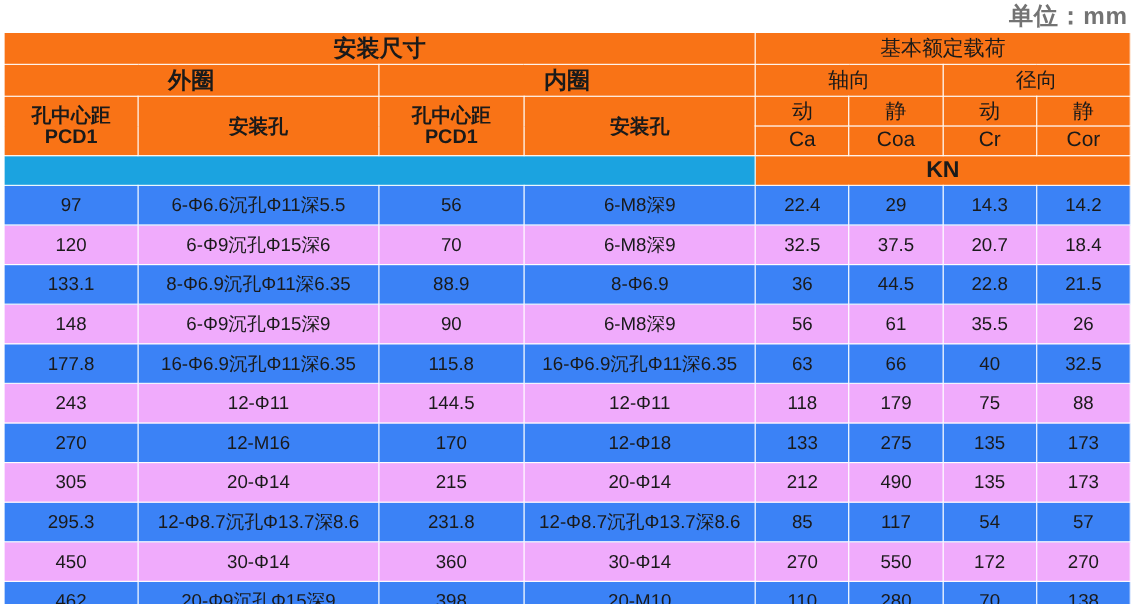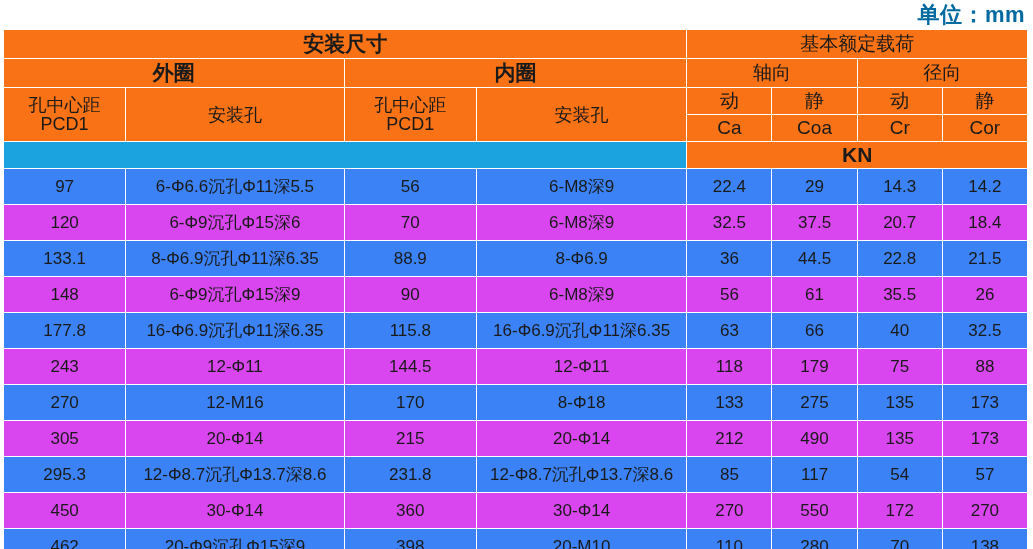--- a/index.html
+++ b/index.html
@@ -17,21 +17,21 @@
     position: relative;
     width: 1033px;
     height: 549px;
   }
   .unit-line {
     position: absolute;
     top: 0px;
     right: 8px;
     font-size: 22px;
     font-weight: bold;
-    color: #0369a1;
+    color: #737373;
     letter-spacing: 0.5px;
     white-space: nowrap;
   }
   table.spec {
     position: absolute;
     top: 29px;
     left: 3px;
     width: 1025px;
     border-collapse: collapse;
     table-layout: fixed;
@@ -48,35 +48,35 @@
   .hdr {
     background: #f97316;
     color: #ffffff;
     font-weight: bold;
     font-size: 20px;
     height: 26px;
     border: 1px solid #ffffff;
   }
   .hdr.sm {
     font-size: 18px;
-    font-weight: normal;
+    font-weight: bold;
   }
   .hdr.lbl {
     font-size: 19px;
     font-weight: normal;
   }
   .hdr.big {
     font-size: 21px;
   }
   .hdr-pcd {
     line-height: 1.05;
   }
   
   tr.row-a td { background: #3b82f6; }
-  tr.row-b td { background: #d946ef; margin-left: 20px; }
+  tr.row-b td { background: #f0abfc; margin-left: 20px; }
   td.data {
     height: 35px;
     font-size: 17px;
   }
   td.data.nowrap { white-space: nowrap; }
   .c-pcd { width: 122px; }
   .c-hole-o { width: 218px; }
   .c-pcd2 { width: 132px; }
   .c-hole-i { width: 210px; }
   .c-load { width: 85px; }
@@ -194,21 +194,21 @@
         <td class="data nowrap">12-Φ11</td>
         <td class="data">118</td>
         <td class="data">179</td>
         <td class="data">75</td>
         <td class="data">88</td>
       </tr>
       <tr class="row-a">
         <td class="data">270</td>
         <td class="data nowrap">12-M16</td>
         <td class="data">170</td>
-        <td class="data nowrap">8-Φ18</td>
+        <td class="data nowrap">12-Φ18</td>
         <td class="data">133</td>
         <td class="data">275</td>
         <td class="data">135</td>
         <td class="data">173</td>
       </tr>
       <tr class="row-b">
         <td class="data">305</td>
         <td class="data nowrap">20-Φ14</td>
         <td class="data">215</td>
         <td class="data nowrap">20-Φ14</td>

